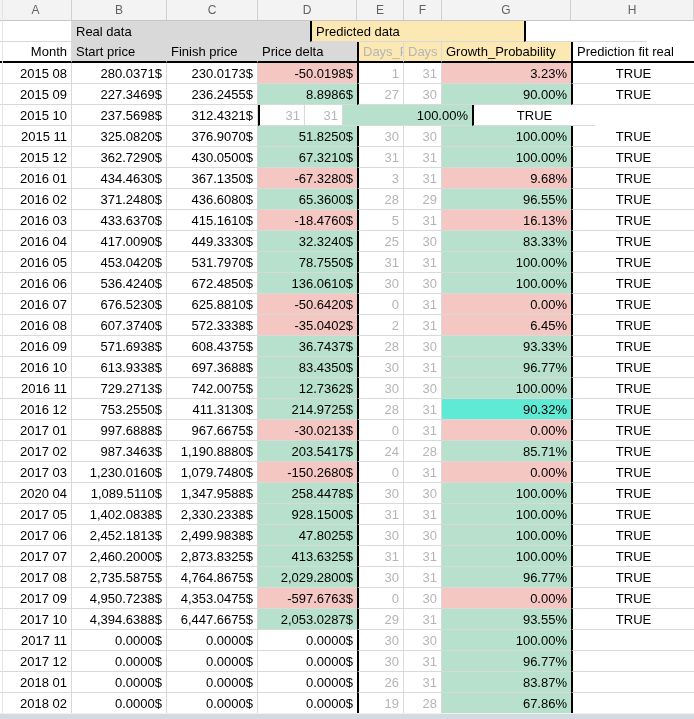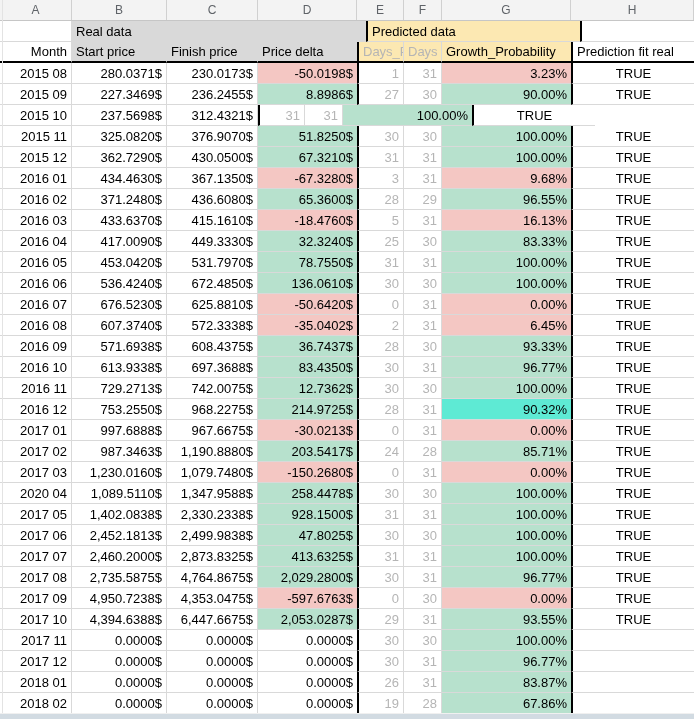--- a/index.html
+++ b/index.html
@@ -10,21 +10,21 @@
   .r{display:flex;}
   .c{
     box-sizing:border-box;flex:0 0 auto;overflow:hidden;white-space:nowrap;
     display:flex;align-items:center;
     border-right:1px solid #d9d9d9;border-bottom:1px solid #d9d9d9;
     height:21px;background:#fff;
   }
   
   .wa{width:72px}.wb{width:95px}.wc{width:91px}.wd{width:99px}
   .we{width:47px}.wf{width:38px}.wg{width:129px}.wh{width:123px}
-  .wreal{width:294px}.wpred{width:214px}
+  .wreal{width:238px}.wpred{width:214px}
   
   .num{justify-content:flex-end;padding:0 4px 0 2px;}
   .left{justify-content:flex-start;padding:0 2px 0 4px;}
   .center{justify-content:center;padding:0 2px;}
   
   .bl{border-left:2px solid #000;}
   .nb{border-right:none;}
   .hdr2 .c{border-bottom:2px solid #000;}
   
   .letters{height:20px;border-bottom:1px solid #c6c6c6;}
@@ -229,21 +229,21 @@
         <div class="c wc num">742.0075$</div>
         <div class="c wd num nb" style="background: rgb(183, 225, 205);">12.7362$</div>
         <div class="c we num grayTxt bl">30</div>
         <div class="c wf num grayTxt">30</div>
         <div class="c wg num nb" style="background: rgb(183, 225, 205);">100.00%</div>
         <div class="c wh center bl nb">TRUE</div>
       </div>
       <div class="r">
         <div class="c wa num">2016 12</div>
         <div class="c wb num">753.2550$</div>
-        <div class="c wc num">968.2275$</div>
+        <div class="c wc num">411.3130$</div>
         <div class="c wd num nb" style="background: rgb(183, 225, 205);">214.9725$</div>
         <div class="c we num grayTxt bl">28</div>
         <div class="c wf num grayTxt">31</div>
         <div class="c wg num nb" style="background: #5eead4;">90.32%</div>
         <div class="c wh center bl nb">TRUE</div>
       </div>
       <div class="r">
         <div class="c wa num">2017 01</div>
         <div class="c wb num">997.6888$</div>
         <div class="c wc num">967.6675$</div>

